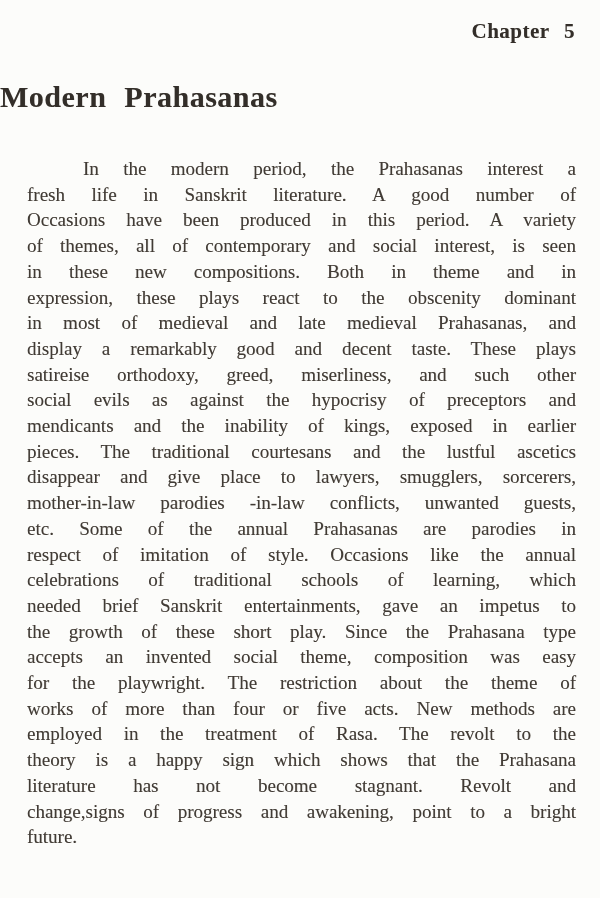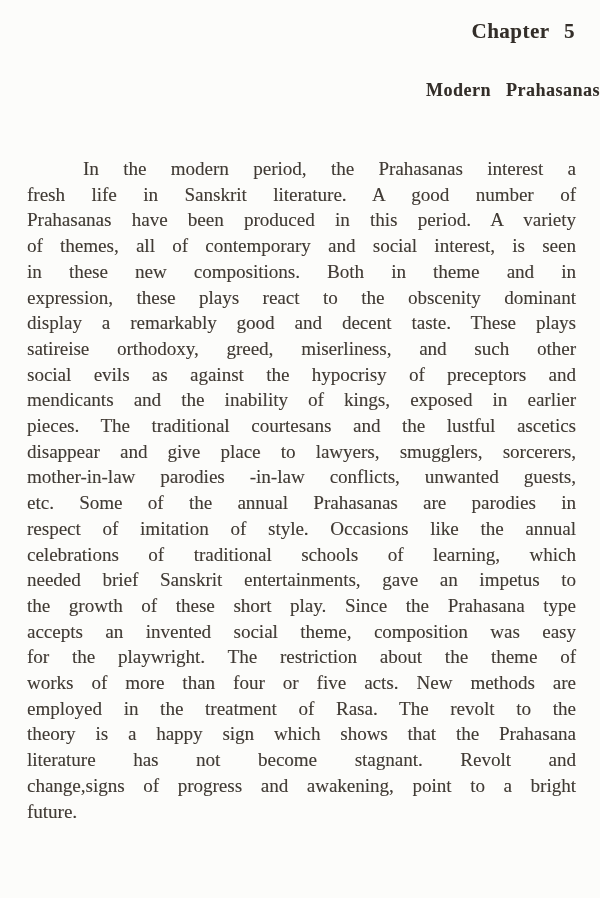--- a/index.html
+++ b/index.html
@@ -28,22 +28,22 @@
     word-spacing: 9px;
     color: var(--heading-ink);
     letter-spacing: 0.5px;
   }
   .title {
     position: absolute;
     top: 80px;
     left: 0;
     width: 100%;
     margin: 0;
-    text-align: right;
-    font-size: 18px;
+    text-align: left;
+    font-size: 30px;
     font-weight: bold;
     word-spacing: 10px;
     letter-spacing: 0.5px;
     color: var(--heading-ink);
   }
   .body-text {
     position: absolute;
     top: 156px;
     left: 27px;
     width: 549px;
@@ -59,24 +59,25 @@
 </style>
 </head>
 <body>
 
 <div class="page">
   <div class="chapter">Chapter 5</div>
   <h1 class="title">Modern Prahasanas</h1>
   <div class="body-text">
       <div class="line first">In the modern period, the Prahasanas interest a</div>
       <div class="line">fresh life in Sanskrit literature. A good number of</div>
-      <div class="line">Prahasanas have been produced in this period. A variety</div>
+      <div class="line">Occasions have been produced in this period. A variety</div>
       <div class="line">of themes, all of contemporary and social interest, is seen</div>
       <div class="line">in these new compositions. Both in theme and in</div>
       <div class="line">expression, these plays react to the obscenity dominant</div>
+      <div class="line">in most of medieval and late medieval Prahasanas, and</div>
       <div class="line">display a remarkably good and decent taste. These plays</div>
       <div class="line">satireise orthodoxy, greed, miserliness, and such other</div>
       <div class="line">social evils as against the hypocrisy of preceptors and</div>
       <div class="line">mendicants and the inability of kings, exposed in earlier</div>
       <div class="line">pieces. The traditional courtesans and the lustful ascetics</div>
       <div class="line">disappear and give place to lawyers, smugglers, sorcerers,</div>
       <div class="line">mother-in-law parodies -in-law conflicts, unwanted guests,</div>
       <div class="line">etc. Some of the annual Prahasanas are parodies in</div>
       <div class="line">respect of imitation of style. Occasions like the annual</div>
       <div class="line">celebrations of traditional schools of learning, which</div>

